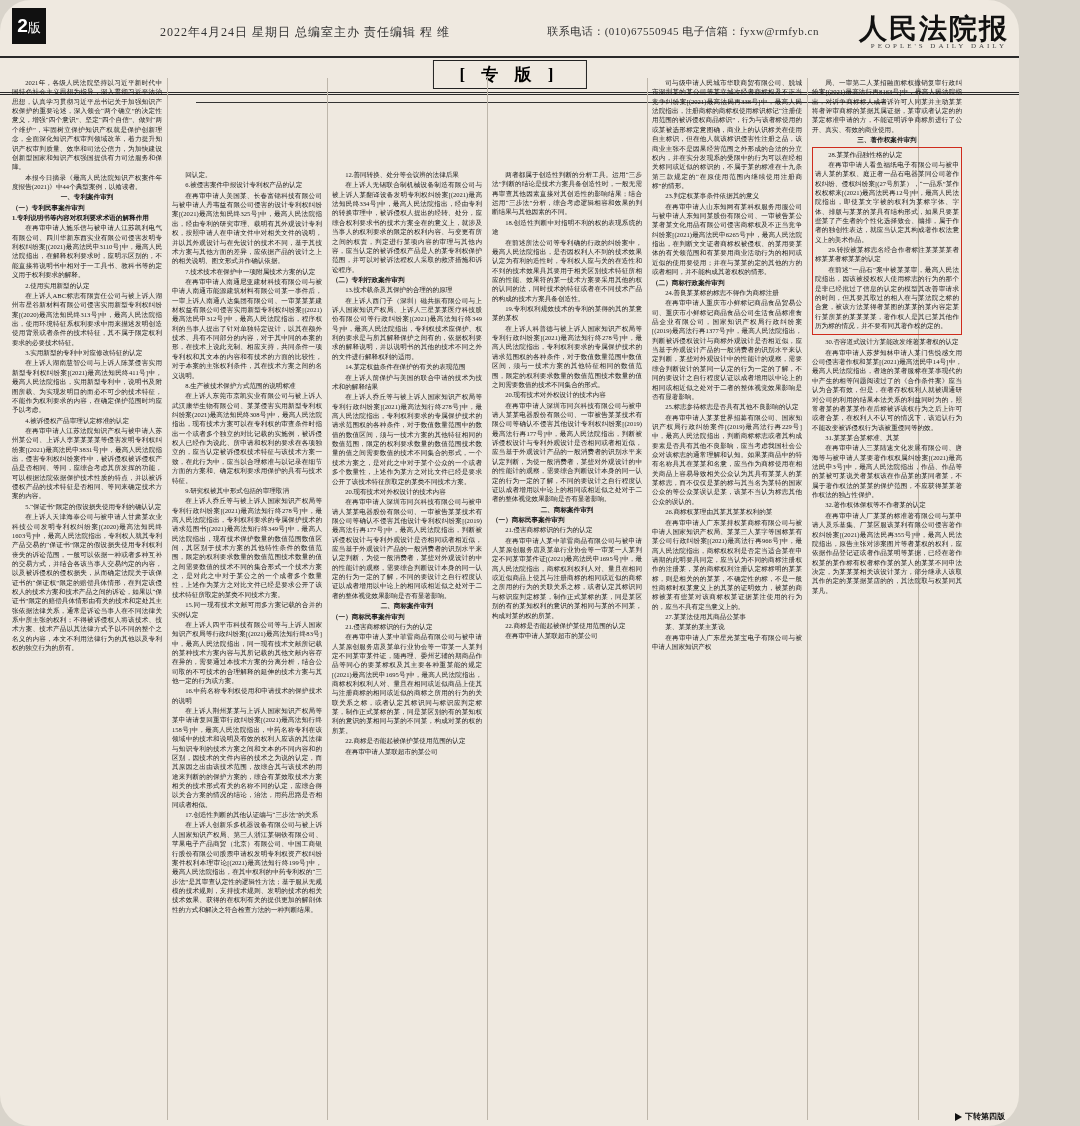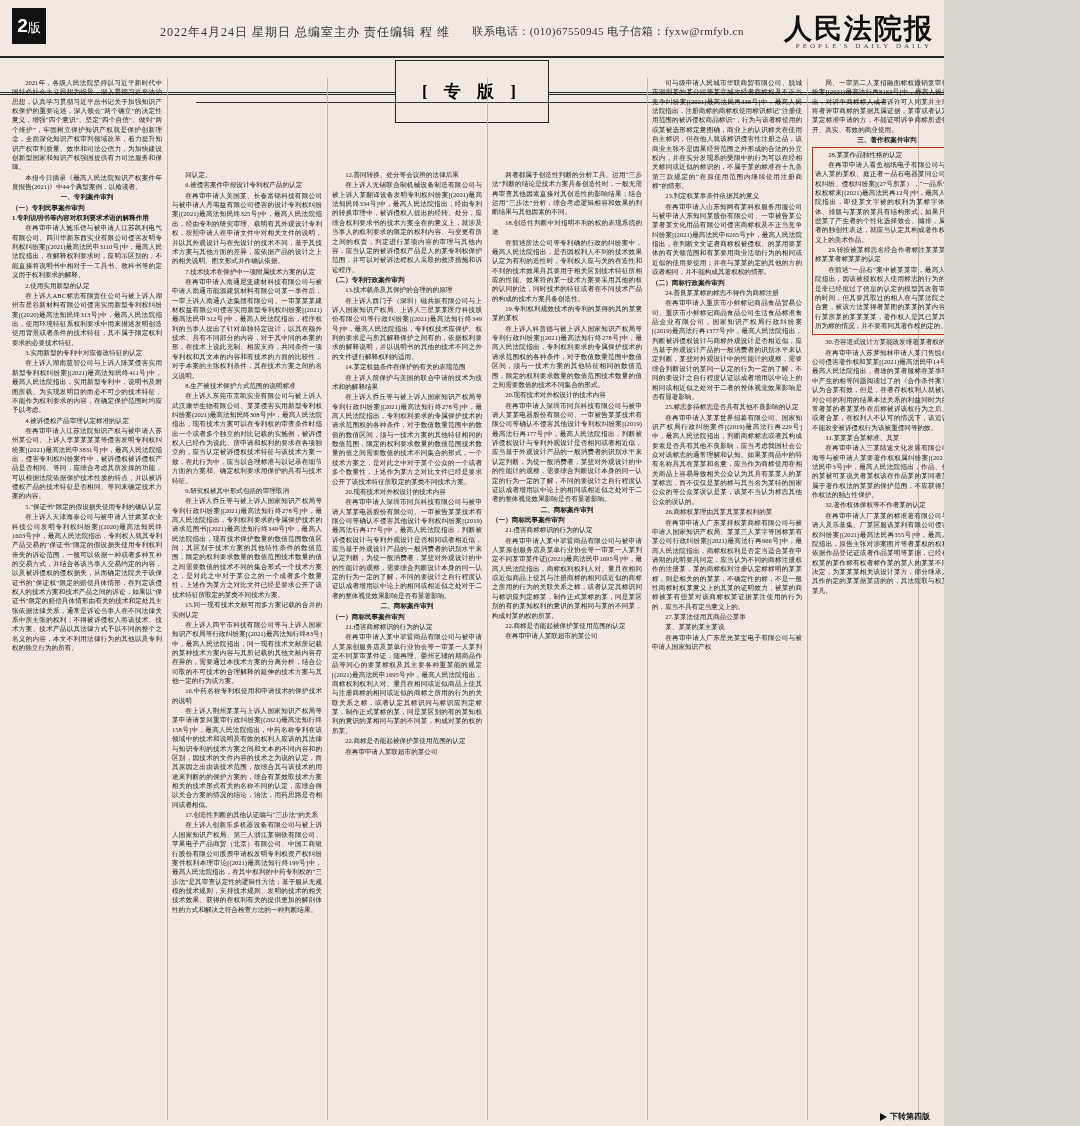--- a/index.html
+++ b/index.html
@@ -1,33 +1,33 @@
 <!DOCTYPE html>
 <html><head>
 <meta charset="utf-8">
 <style>
   html,body{margin:0;padding:0;background:#d9d4cb;}
   body{width:1080px;height:1126px;font-family:"Liberation Serif",serif;}
-  .page{position:relative;width:944px;height:1126px;background:#efe9e0;overflow:hidden;}
+  .page{position:relative;width:1019px;height:1126px;background:#efe9e0;overflow:hidden;border-radius:31px;}
 
   
   .masthead{position:relative;height:56px;border-bottom:2px solid #2a2a2a;}
   .page-badge{position:absolute;left:12px;top:8px;width:34px;height:36px;background:#111;color:#fff;
     font-family:"Liberation Sans",sans-serif;font-size:13px;line-height:36px;text-align:center;}
   .page-badge .num{font-size:19px;font-weight:bold;}
   .masthead-date{position:absolute;left:160px;top:24px;font-size:12px;color:#333;letter-spacing:1px;}
   .masthead-contact{position:absolute;right:200px;top:24px;font-size:11px;color:#333;letter-spacing:.5px;}
   .paper-name{position:absolute;right:10px;top:10px;font-size:28px;font-weight:bold;color:#111;
     letter-spacing:2px;font-family:"Liberation Serif",serif;}
   .paper-name-sub{position:absolute;right:12px;top:42px;font-size:7px;color:#444;letter-spacing:3px;}
 
   
   .banner{position:relative;height:34px;border-bottom:3px double #2a2a2a;}
   .banner-box{position:absolute;left:50%;transform:translateX(-50%);top:2px;border:1px solid #222;
-    padding:19px 26px;font-size:17px;font-weight:bold;letter-spacing:6px;background:#efe9e0;}
+    padding:2px 26px;font-size:17px;font-weight:bold;letter-spacing:6px;background:#efe9e0;}
 
   
   .headline-wrap{position:absolute;left:196px;top:96px;width:690px;height:70px;}
   .headline{font-size:33px;font-weight:bold;letter-spacing:1px;text-align:center;color:#111;
     font-family:"Liberation Serif",serif;white-space:nowrap;}
   .headline-rule{border-bottom:1px solid #333;margin-top:6px;}
 
   
   .cols{position:absolute;left:12px;top:78px;right:12px;bottom:6px;}
   .col{position:absolute;top:0;bottom:0;font-size:6.6px;line-height:1.42;color:#1a1a1a;

